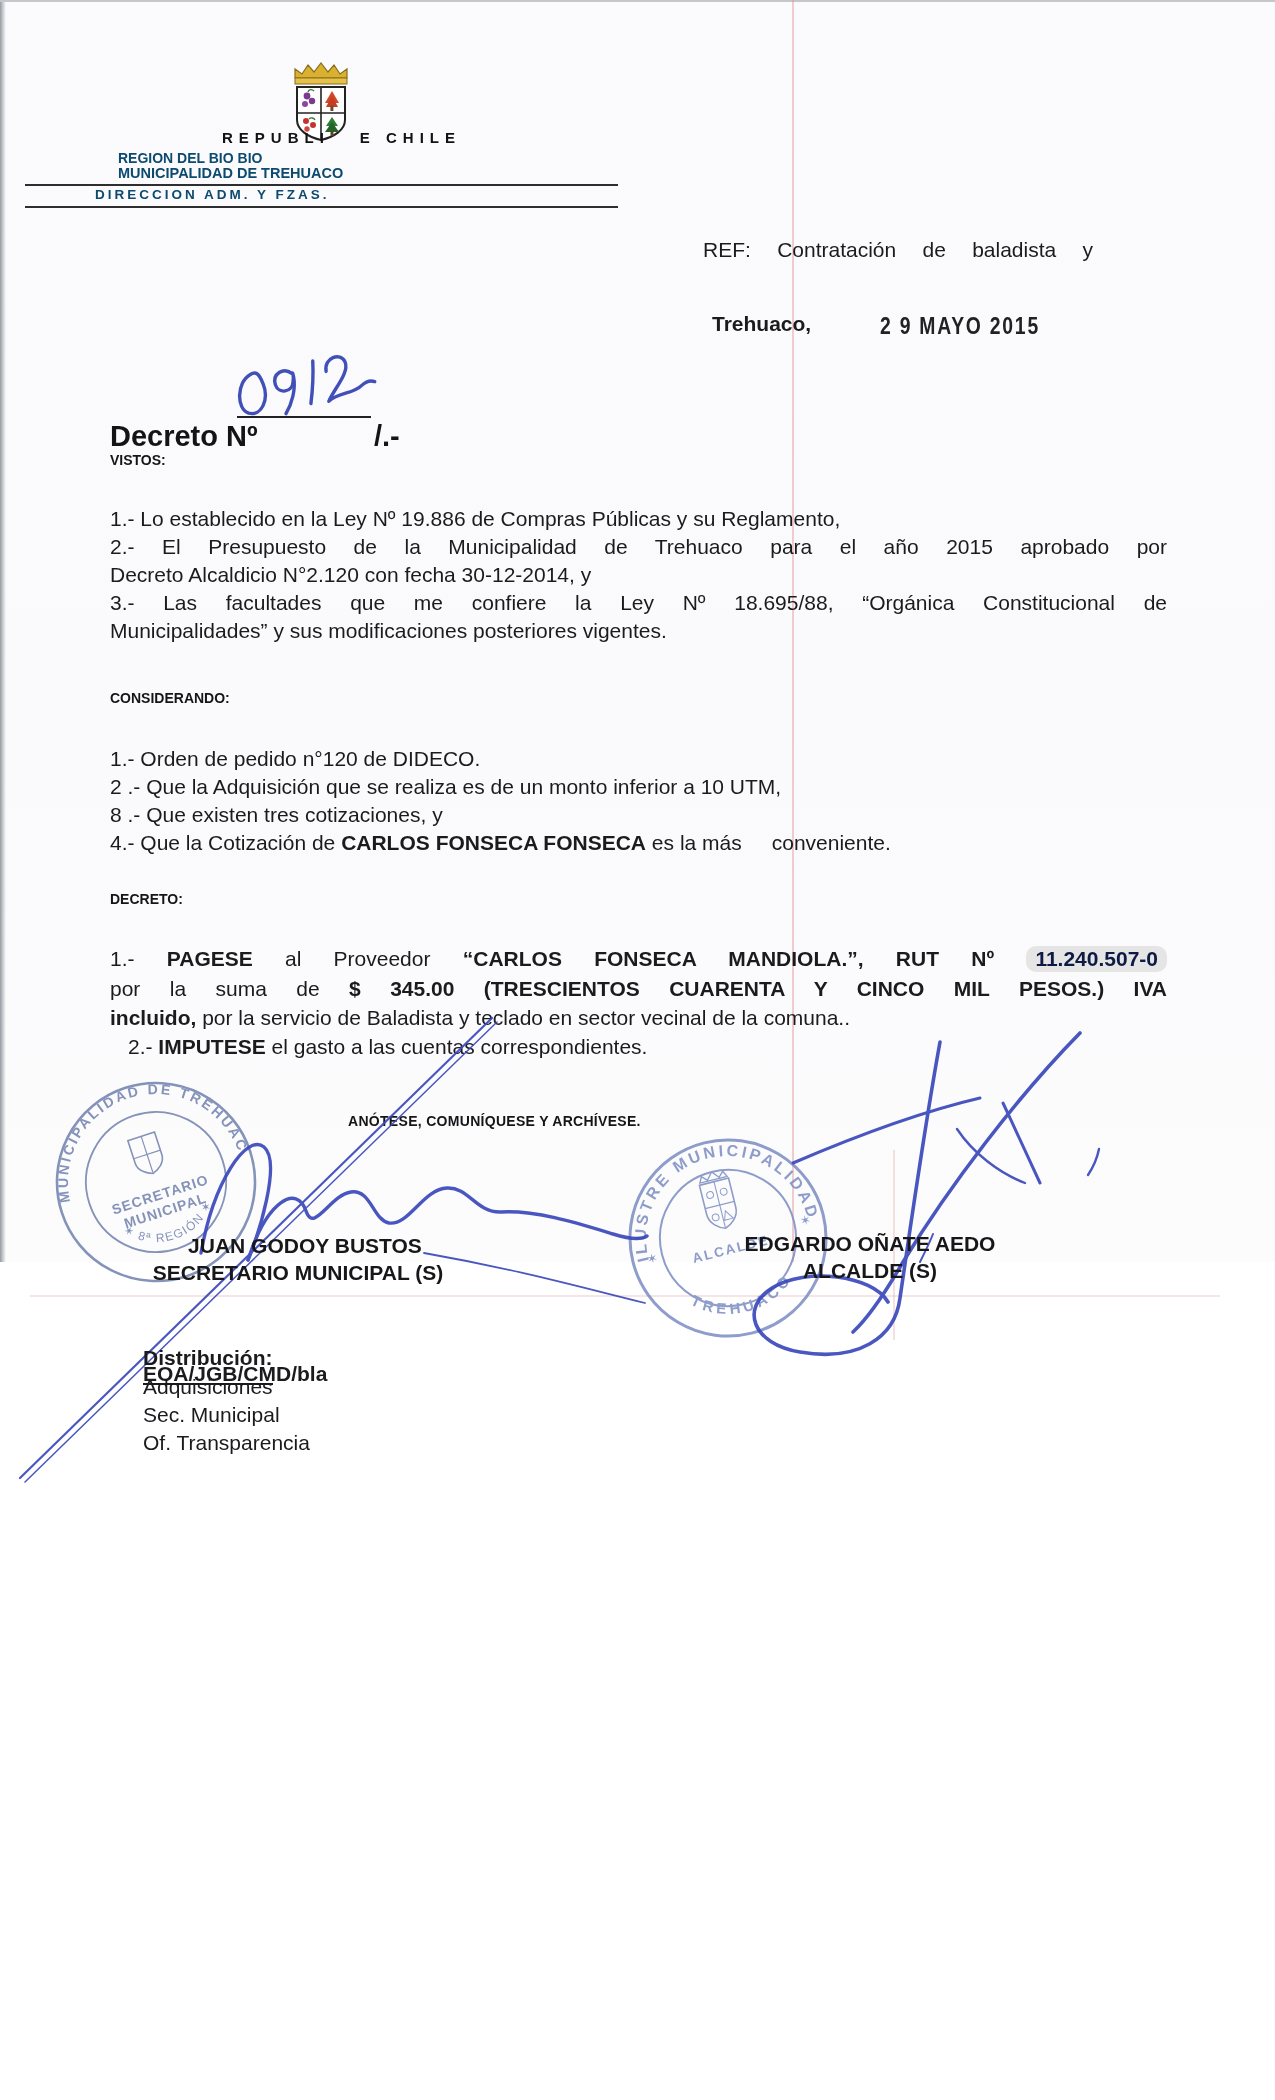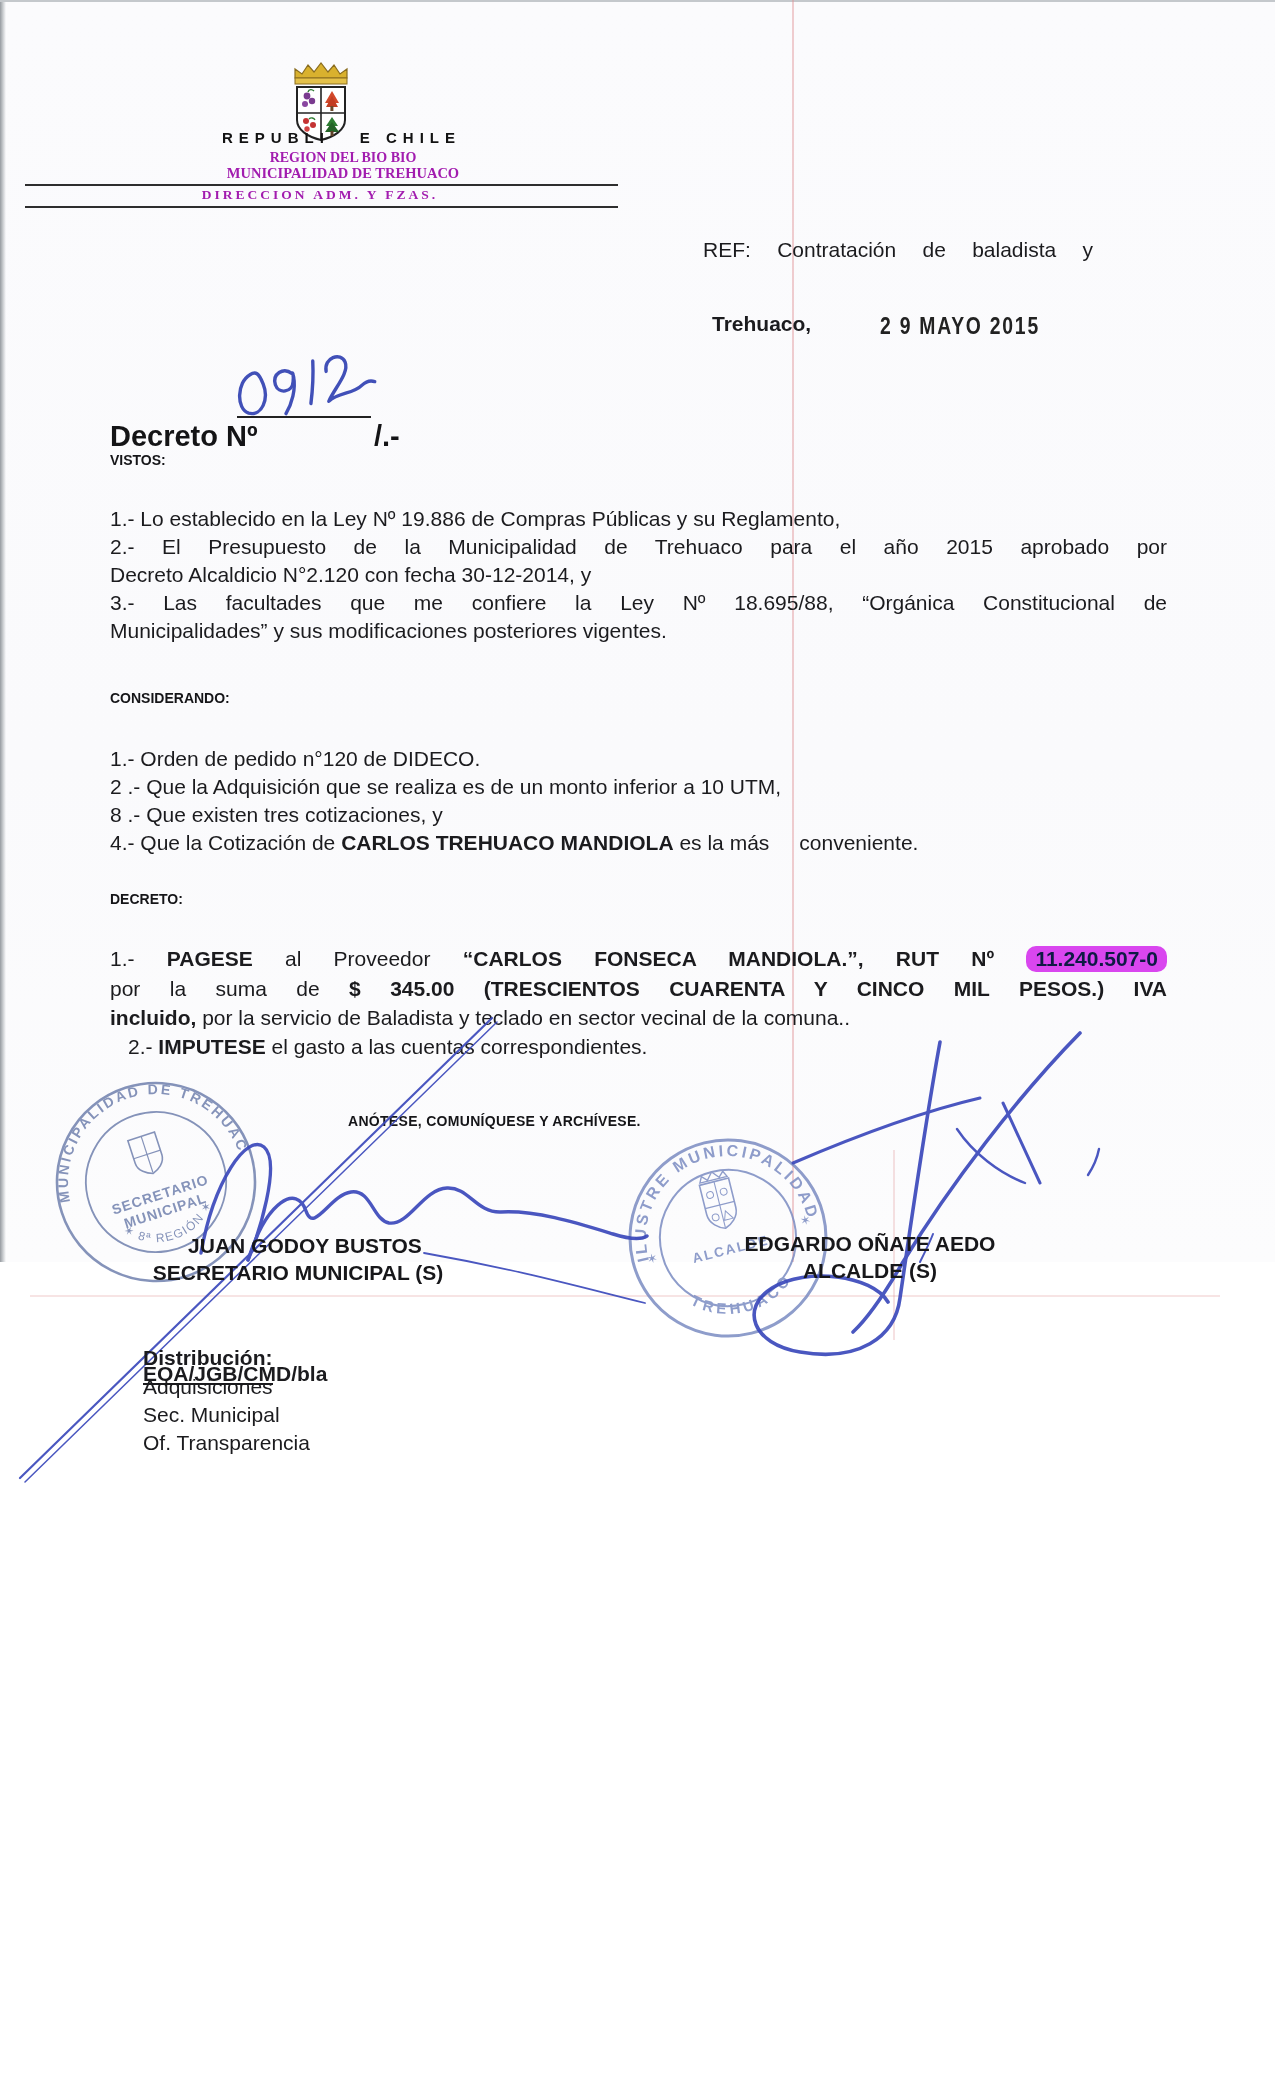--- a/index.html
+++ b/index.html
@@ -8,29 +8,29 @@
   .scan{left:0;top:0;width:1275px;height:1262px;background:linear-gradient(180deg,#fbfbfd 0%,#fafafc 60%,#fcfcfd 100%);}
   .edge-left{left:0;top:0;width:6px;height:1262px;background:linear-gradient(to right,#969ba0,#cfd2d5 55%,rgba(255,255,255,0));}
   .edge-top{left:0;top:0;width:1275px;height:2px;background:#c4c8cc;}
   .crease-v{background:rgba(224,146,150,.45);}
   .crease-v2{background:rgba(224,146,150,.28);}
   .crease-h{background:rgba(224,150,150,.26);}
 
   
   .hdr{letter-spacing:6px;font-weight:bold;font-size:15px;color:#121212;white-space:nowrap;}
   .hdr .gap{display:inline-block;width:30px;}
-  .serifline{font-family:Liberation Serif, serif;font-weight:bold;color:#a21caf;text-align:center;}
+  .serifline{font-family:Liberation Sans, sans-serif;font-weight:bold;color:#0c4a6e;text-align:left;}
   .rule{background:#2e2e2e;height:2px;}
 
   
   .t{font-size:21px;line-height:28px;color:#1b1b1e;white-space:nowrap;}
   .jl{white-space:normal;text-align:justify;text-align-last:justify;}
   .b{font-weight:bold;}
   .title{font-size:14px;font-weight:bold;color:#151518;}
-  .rut{background:#d946ef;color:#0d1a44;font-weight:bold;padding:1px 9px 2px;border-radius:10px;}
+  .rut{background:#e5e5e5;color:#0d1a44;font-weight:bold;padding:1px 9px 2px;border-radius:10px;}
   .gapwide{display:inline-block;width:30px;}
 
   .decretolbl{font-size:29px;font-weight:bold;color:#141416;margin-top:40px;}
   .stampdate{font-size:22px;font-weight:bold;letter-spacing:2px;transform:scale(.88,1.08);transform-origin:left top;color:#222;}
 
   .namecenter{width:340px;text-align:center;font-weight:bold;font-size:21px;color:#17171a;}
   .footer-line{font-size:21px;color:#1b1b1e;}
   .u{border-bottom:2.5px solid #1b1b1e;padding-bottom:14px;}
 
   svg text{font-family:"Liberation Sans",sans-serif;}
@@ -100,21 +100,21 @@
 <div class="abs t jl" style="left:110px;top:533px;width:1057px;">2.- El Presupuesto de la Municipalidad de Trehuaco para el año 2015 aprobado por</div>
 <div class="abs t" style="left:110px;top:561px;width:1057px;">Decreto Alcaldicio N°2.120 con fecha 30-12-2014, y</div>
 <div class="abs t jl" style="left:110px;top:589px;width:1057px;">3.- Las facultades que me confiere la Ley Nº 18.695/88, “Orgánica Constitucional de</div>
 <div class="abs t" style="left:110px;top:617px;width:1057px;">Municipalidades” y sus modificaciones posteriores vigentes.</div>
 
 <div class="abs title" style="left:110px;top:690px;">CONSIDERANDO:</div>
 <div class="abs t" style="left:110px;top:745px;">1.- Orden de pedido n°120 de DIDECO.</div>
 <div class="abs t" style="left:110px;top:773px;">2 .- Que la Adquisición que se realiza es de un monto inferior a 10 UTM,</div>
 <div class="abs t" style="left:110px;top:801px;">8 .- Que existen tres cotizaciones, y</div>
 <div class="abs t" style="left:110px;top:829px;">
-  <span>4.- Que la Cotización de </span><span class="b">CARLOS TREHUACO MANDIOLA</span><span> es la más</span><span class="gapwide"></span><span>conveniente.</span>
+  <span>4.- Que la Cotización de </span><span class="b">CARLOS FONSECA FONSECA</span><span> es la más</span><span class="gapwide"></span><span>conveniente.</span>
 </div>
 
 <div class="abs title" style="left:110px;top:891px;">DECRETO:</div>
 <div class="abs t jl" style="left:110px;top:944px;width:1057px;line-height:29px;">
   <span>1.- </span><span class="b">PAGESE</span><span> al Proveedor </span><span class="b">“CARLOS FONSECA MANDIOLA.”, RUT Nº</span> <span class="rut">11.240.507-0</span>
 </div>
 <div class="abs t jl" style="left:110px;top:974px;width:1057px;line-height:29px;">
   <span>por la suma de </span><span class="b">$ 345.00 (TRESCIENTOS CUARENTA Y CINCO MIL PESOS.) IVA</span>
 </div>
 <div class="abs t" style="left:110px;top:1003px;line-height:29px;">

